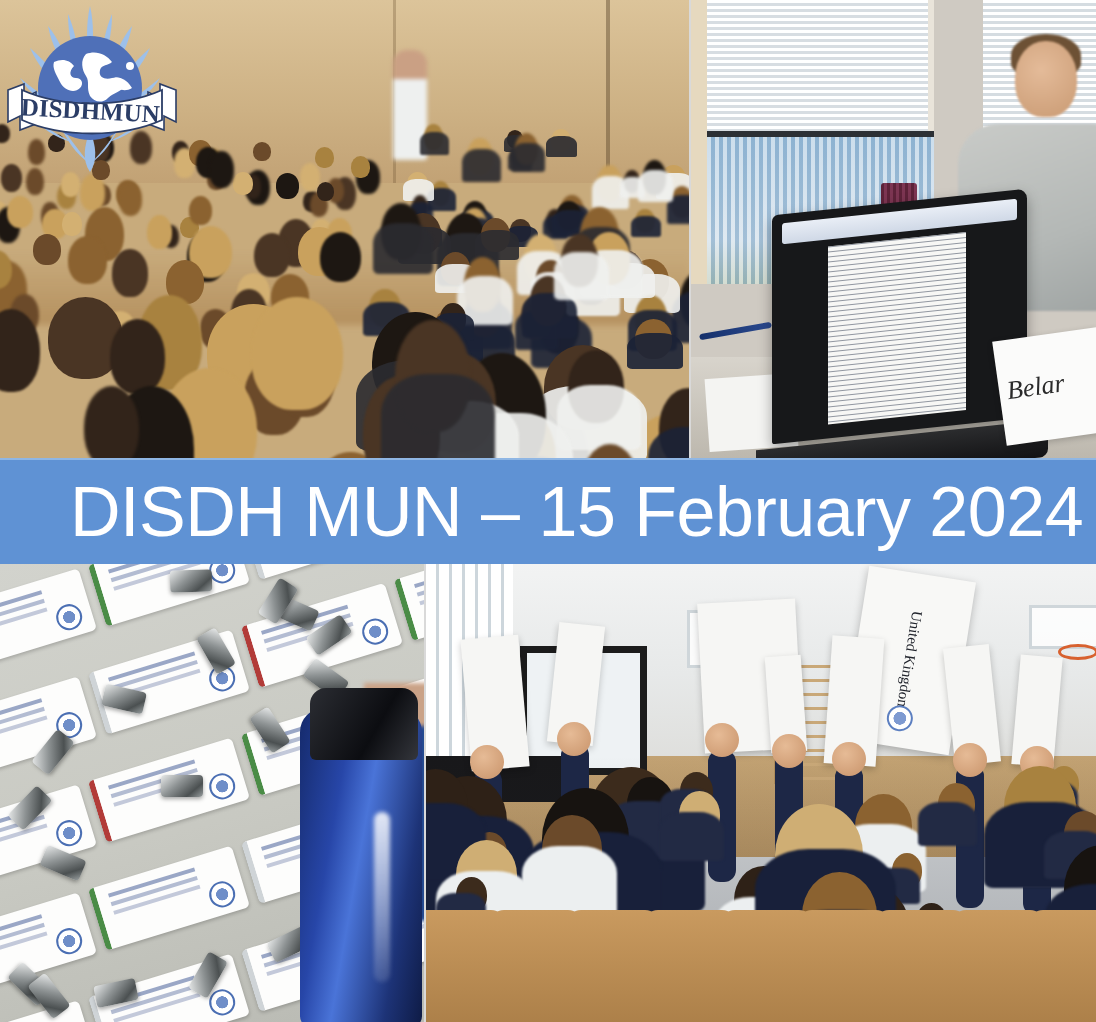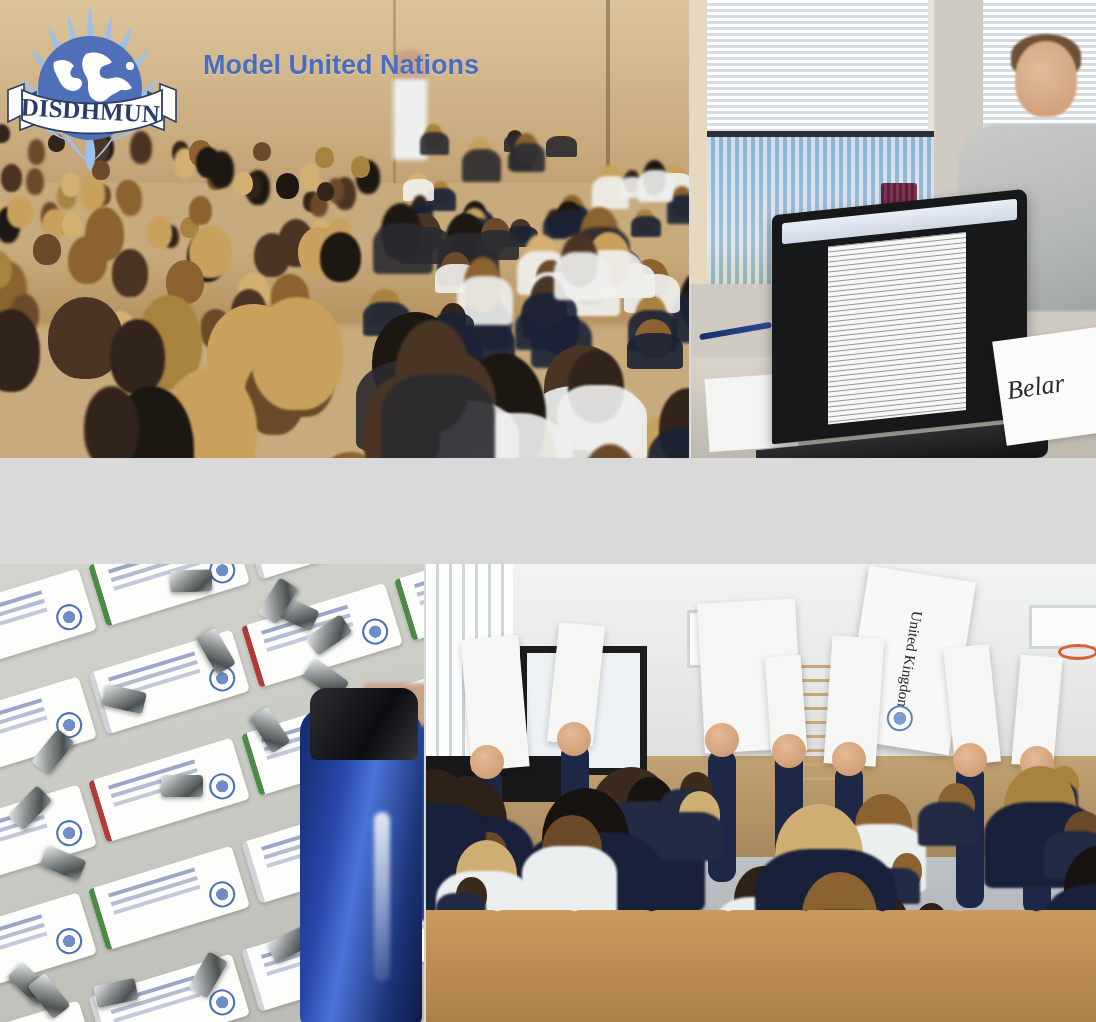--- a/index.html
+++ b/index.html
@@ -738,20 +738,23 @@
         <div class="chair" style="left:21%;"></div>
         <div class="chair" style="left:32.5%;"></div>
         <div class="chair" style="left:44%;"></div>
         <div class="chair" style="left:55.5%;"></div>
         <div class="chair" style="left:67%;"></div>
         <div class="chair" style="left:78.5%;"></div>
         <div class="chair" style="left:90%;"></div>
       </div>
   </div>
 
+  <div id="title-banner">
+    <div class="title-text">DISDH MUN – 15 February 2024</div>
+  </div>
 
   <div id="logo-block">
     <svg viewBox="0 0 180 170" aria-hidden="true">
       <g fill="#9dc0ea">
         <path d="M88 2 C84 20 84 40 88 58 C92 40 92 20 88 2 Z"></path>
         <path d="M66 10 C66 30 70 48 78 62 C76 42 72 24 66 10 Z"></path>
         <path d="M110 10 C104 24 100 42 98 62 C106 48 110 30 110 10 Z"></path>
         <path d="M46 22 C50 42 58 58 70 70 C64 52 56 34 46 22 Z"></path>
         <path d="M130 22 C120 34 112 52 106 70 C118 58 126 42 130 22 Z"></path>
         <path d="M28 44 C36 62 48 76 62 84 C52 68 40 54 28 44 Z"></path>
@@ -777,16 +780,15 @@
       <g>
         <path d="M6 86 L22 80 L22 94 L34 88 L34 120 L18 126 L18 112 L6 118 Z" fill="#ffffff" stroke="#2b3d66" stroke-width="1.6"></path>
         <path d="M174 86 L158 80 L158 94 L146 88 L146 120 L162 126 L162 112 L174 118 Z" fill="#ffffff" stroke="#2b3d66" stroke-width="1.6"></path>
         <path d="M20 86 C60 104 120 104 160 86 L160 116 C120 134 60 134 20 116 Z" fill="#ffffff" stroke="#2b3d66" stroke-width="1.8"></path>
       </g>
       <text x="88" y="115" text-anchor="middle" font-family="Liberation Serif, serif" font-size="25" font-weight="bold" fill="#2b3d66" transform="rotate(3 88 112)">DISDHMUN</text>
     </svg>
   </div>
 
   <div id="header-text">
-    <div>Model United Nations</div>
   </div>
 
 </div>
 
 </body></html>

